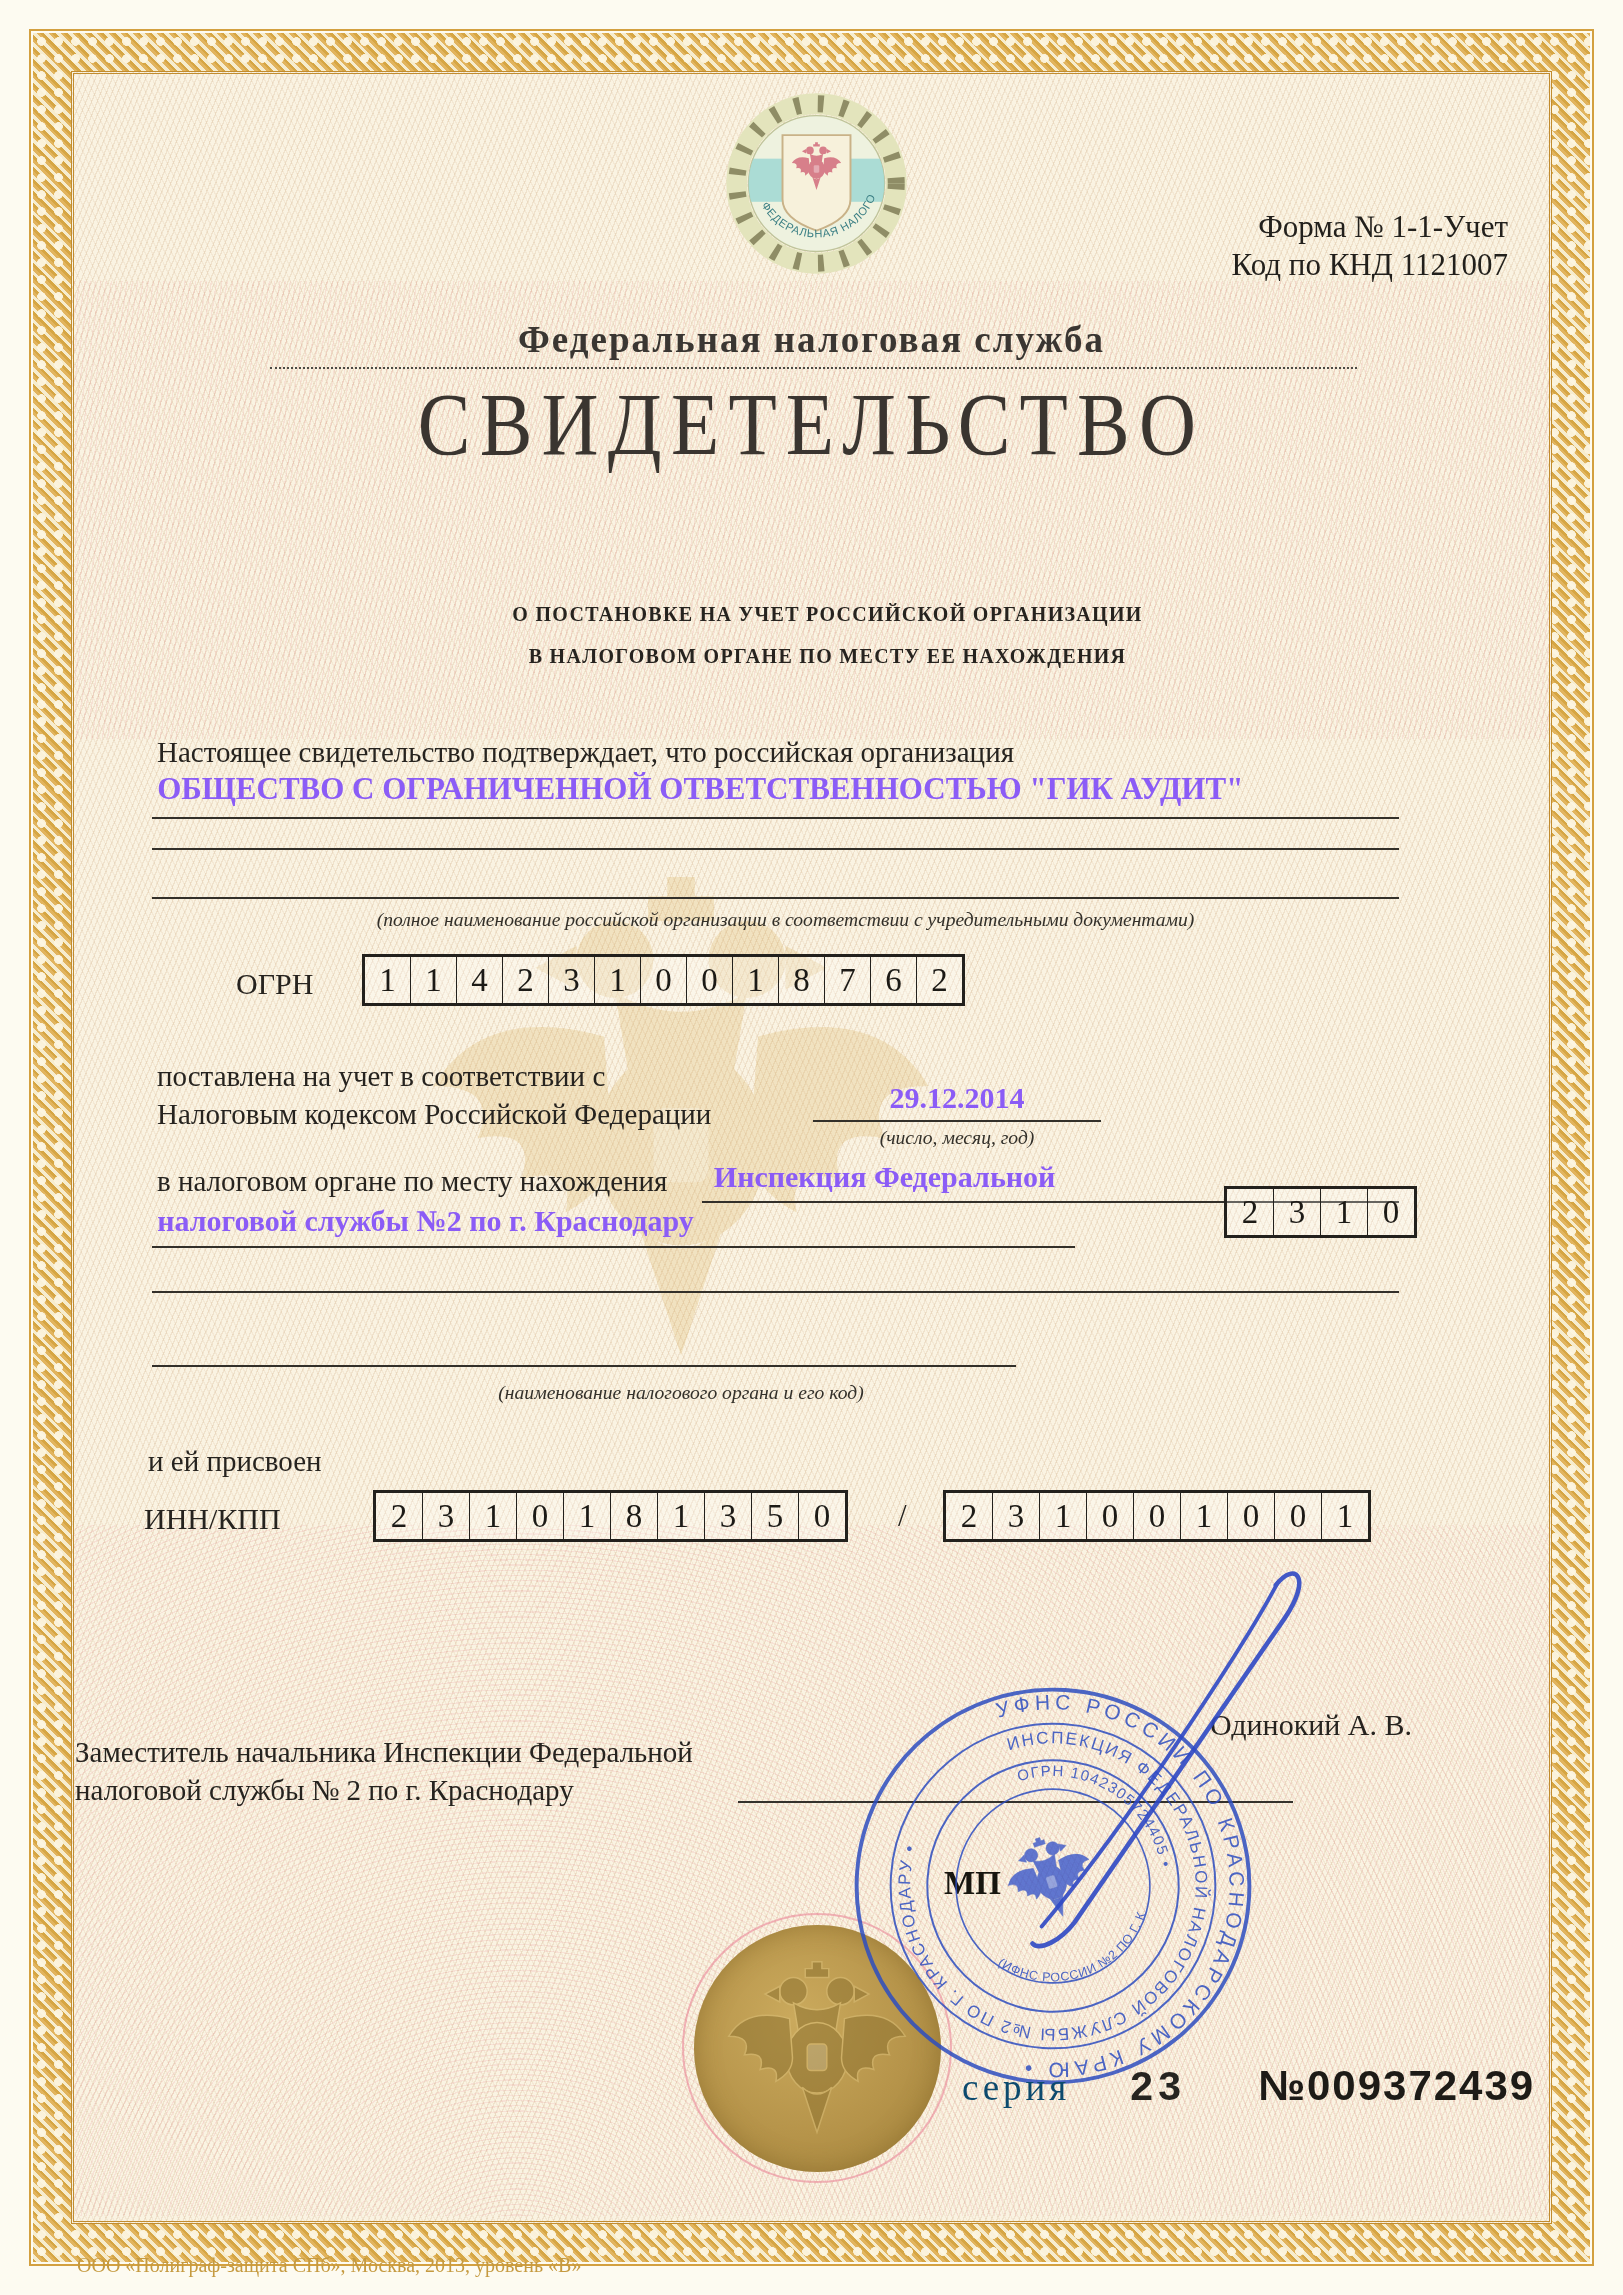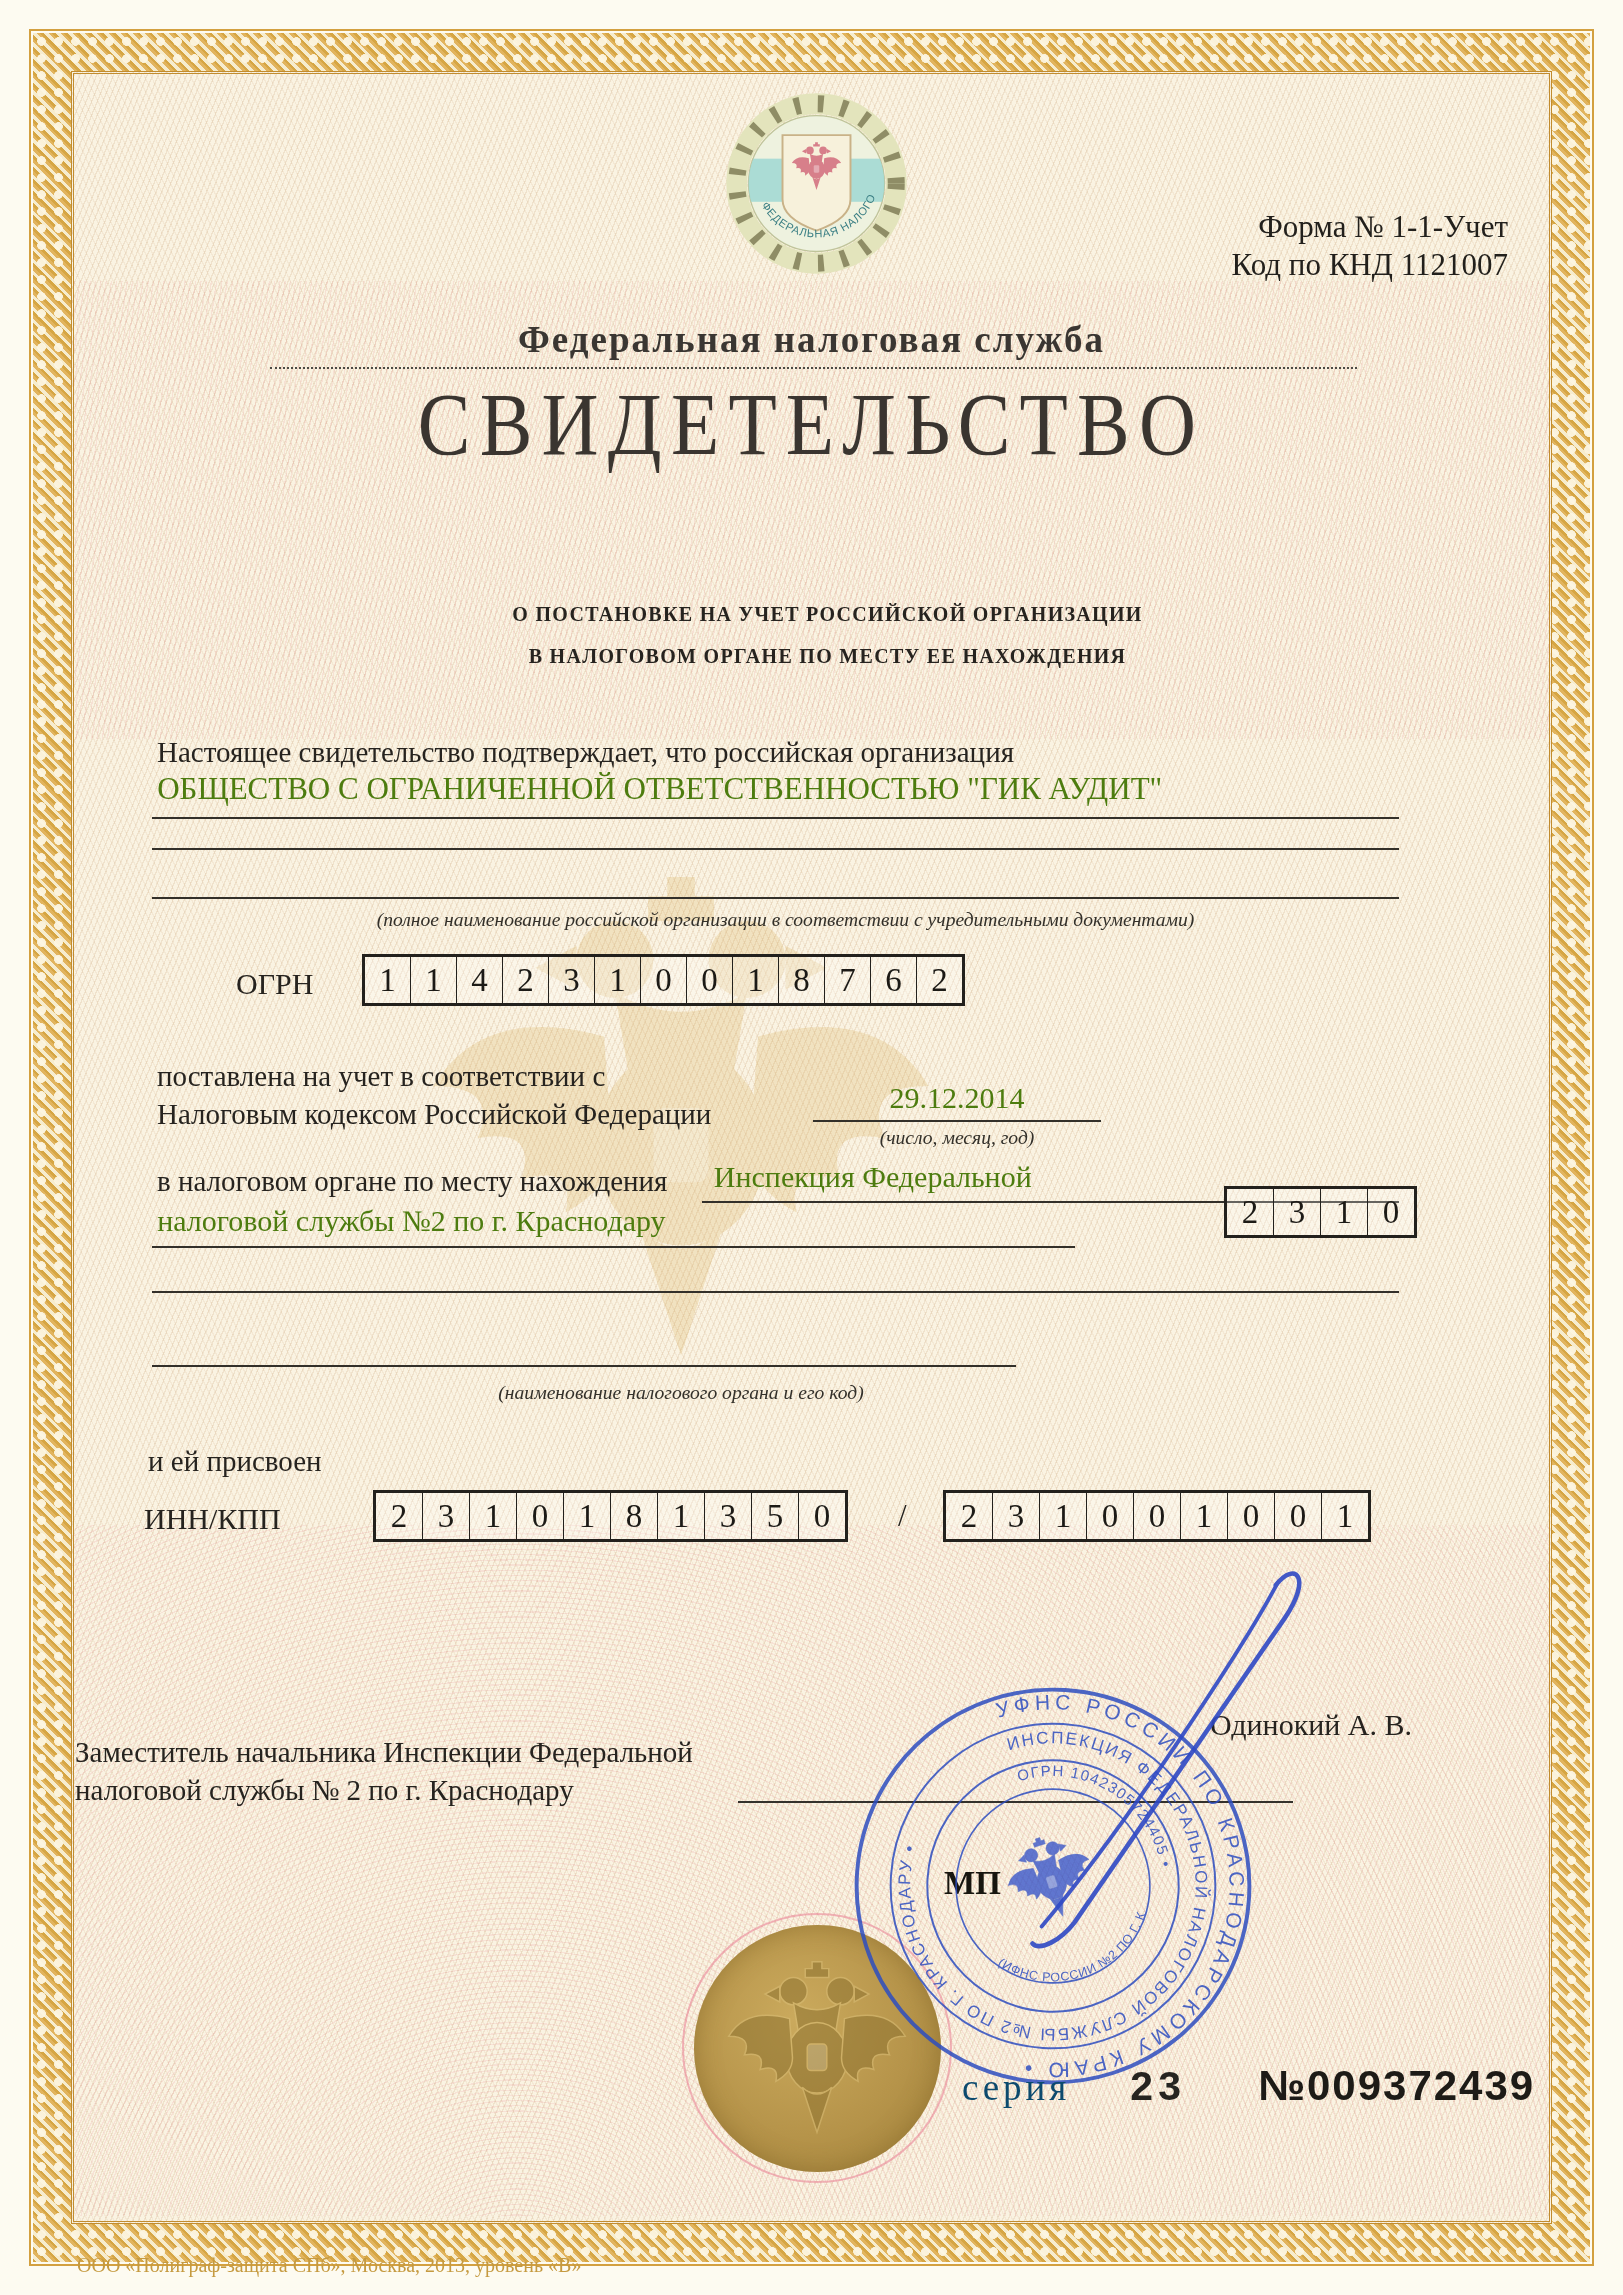--- a/index.html
+++ b/index.html
@@ -22,21 +22,21 @@
   .tint-bottom{position:absolute;left:74px;right:74px;top:1525px;bottom:79px;
     background:repeating-radial-gradient(circle at 30% 115%, rgba(228,118,134,.14) 0 1.3px, rgba(0,0,0,0) 1.3px 5.2px);}
   
   .form-info{top:208px;right:115px;text-align:right;font-size:31px;line-height:1.22;color:#22201c;}
   .agency{left:0;width:100%;top:318px;text-align:center;font-size:37px;font-weight:600;letter-spacing:2px;color:#3a3632;}
   .dotline{left:270px;width:1087px;top:367px;border-bottom:2.6px dotted #4c4a44;}
   .doc-title{left:0;width:100%;top:374px;text-align:center;font-size:79px;letter-spacing:9.2px;
              color:#3a3530;transform:scaleY(1.12);transform-origin:top;}
   .subtitle{left:16px;width:100%;text-align:center;font-size:20px;font-weight:700;letter-spacing:1.3px;color:#26231f;}
   .bodytext{font-size:29px;color:#26231f;}
-  .boldname{font-size:31px;font-weight:400;color:#4d7c0f;}
+  .boldname{font-size:31px;font-weight:700;color:#8b5cf6;}
   .uline{border-bottom:2px solid #33302a;}
   .caption{font-style:italic;font-size:19.6px;text-align:center;color:#33302a;}
   
   .cells{display:flex;border:3.3px solid #23211d;background:rgba(255,255,255,.25);}
   .cells span{width:45px;height:46px;display:flex;align-items:center;justify-content:center;
       font:500 33px "Liberation Serif",serif;border-left:1.3px solid #23211d;color:#1c1a16;}
   .cells span:first-child{border-left:none;}
   .cells.w74 span{width:46px;}
   
   .stamp{left:837px;top:1670px;width:432px;height:432px;opacity:.85;}

